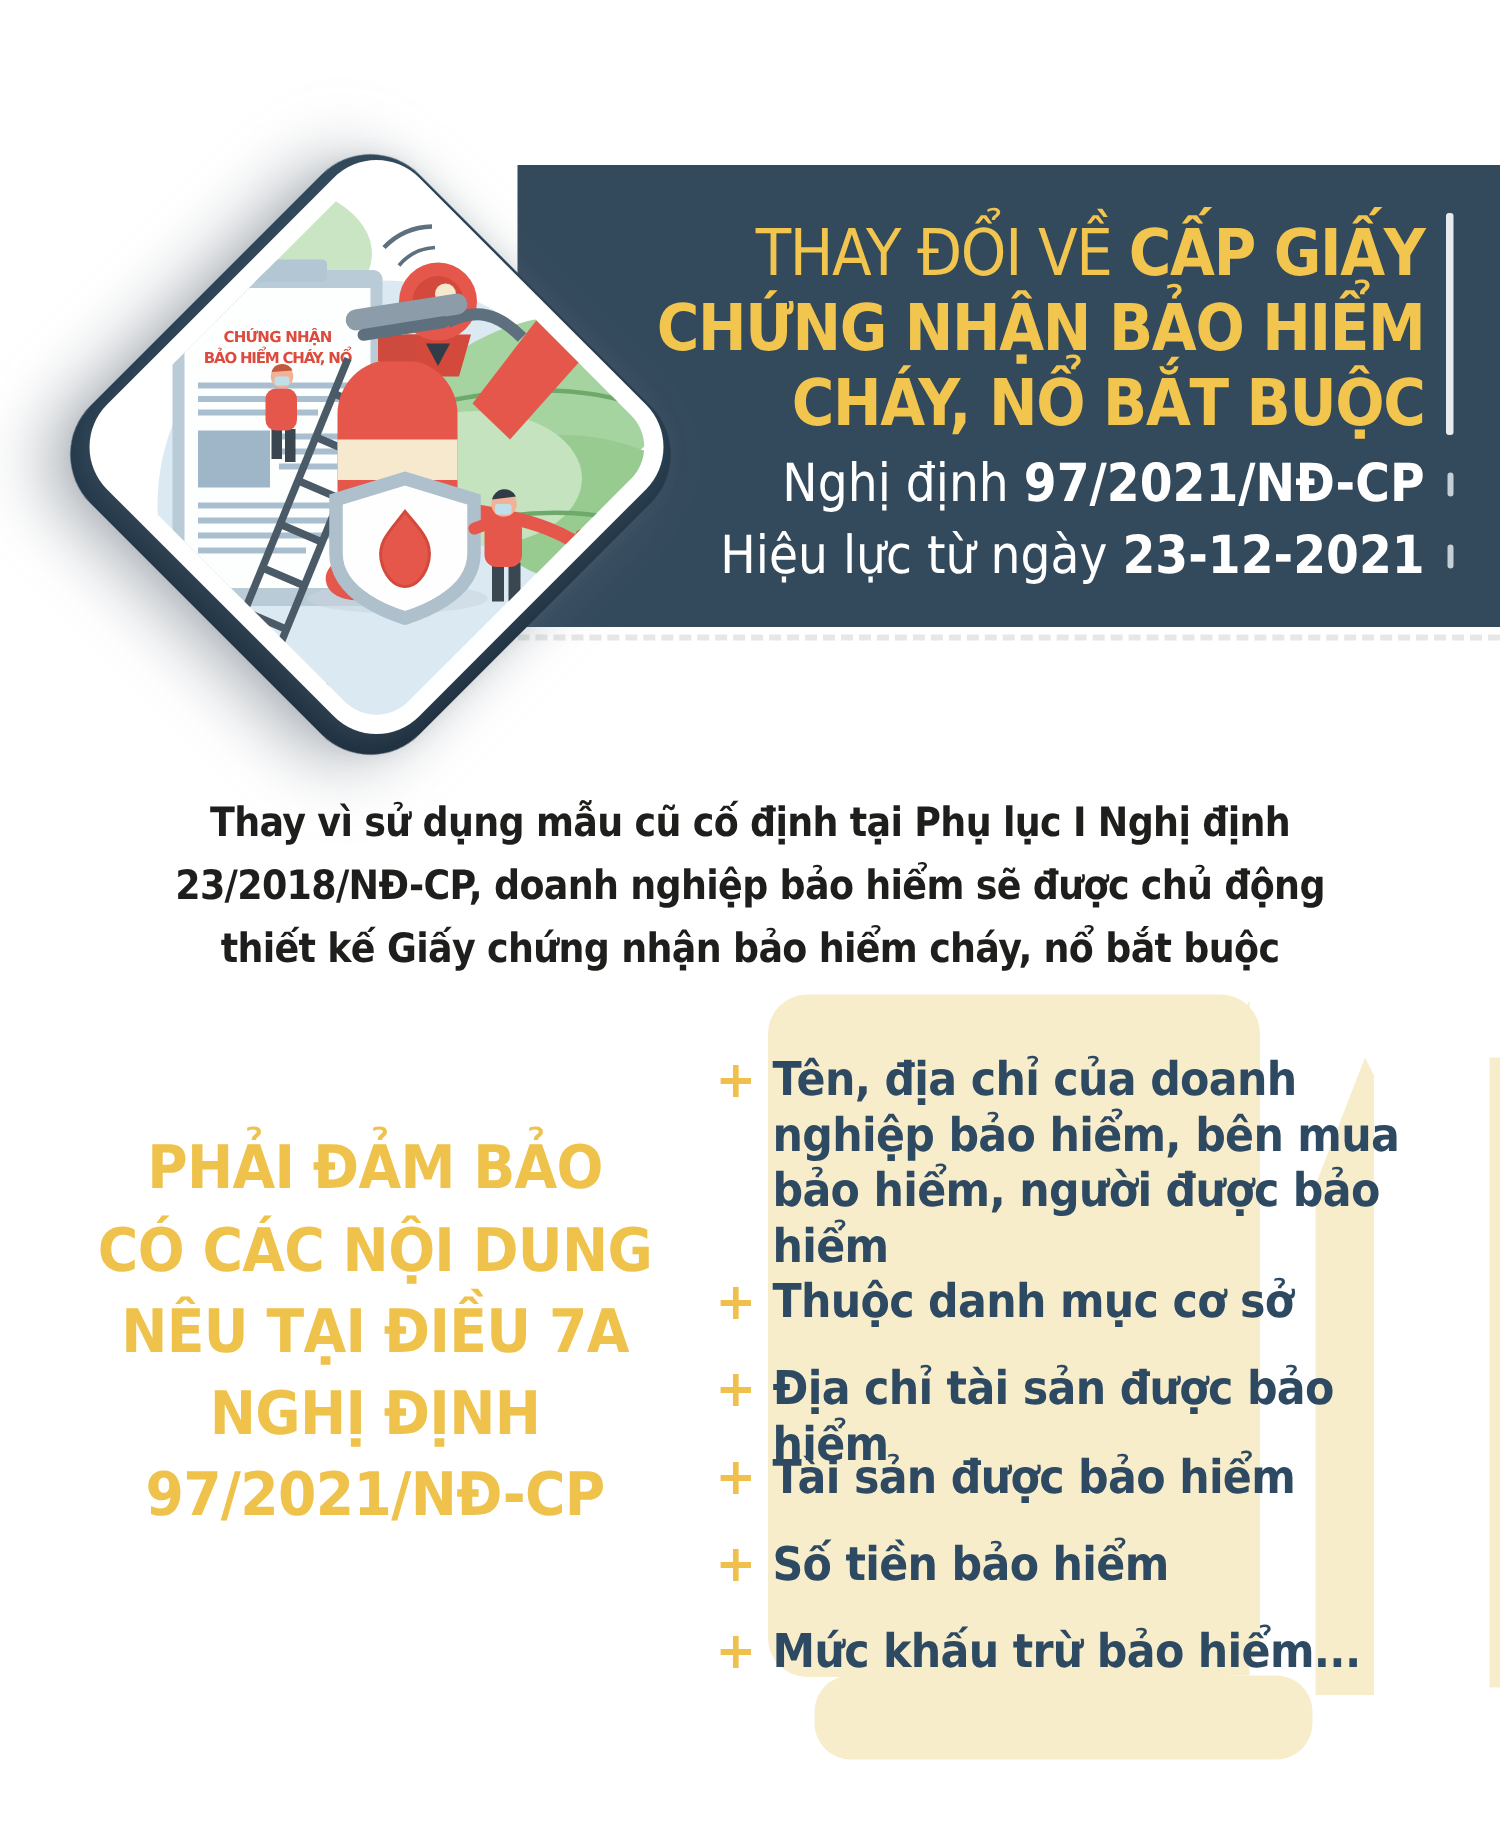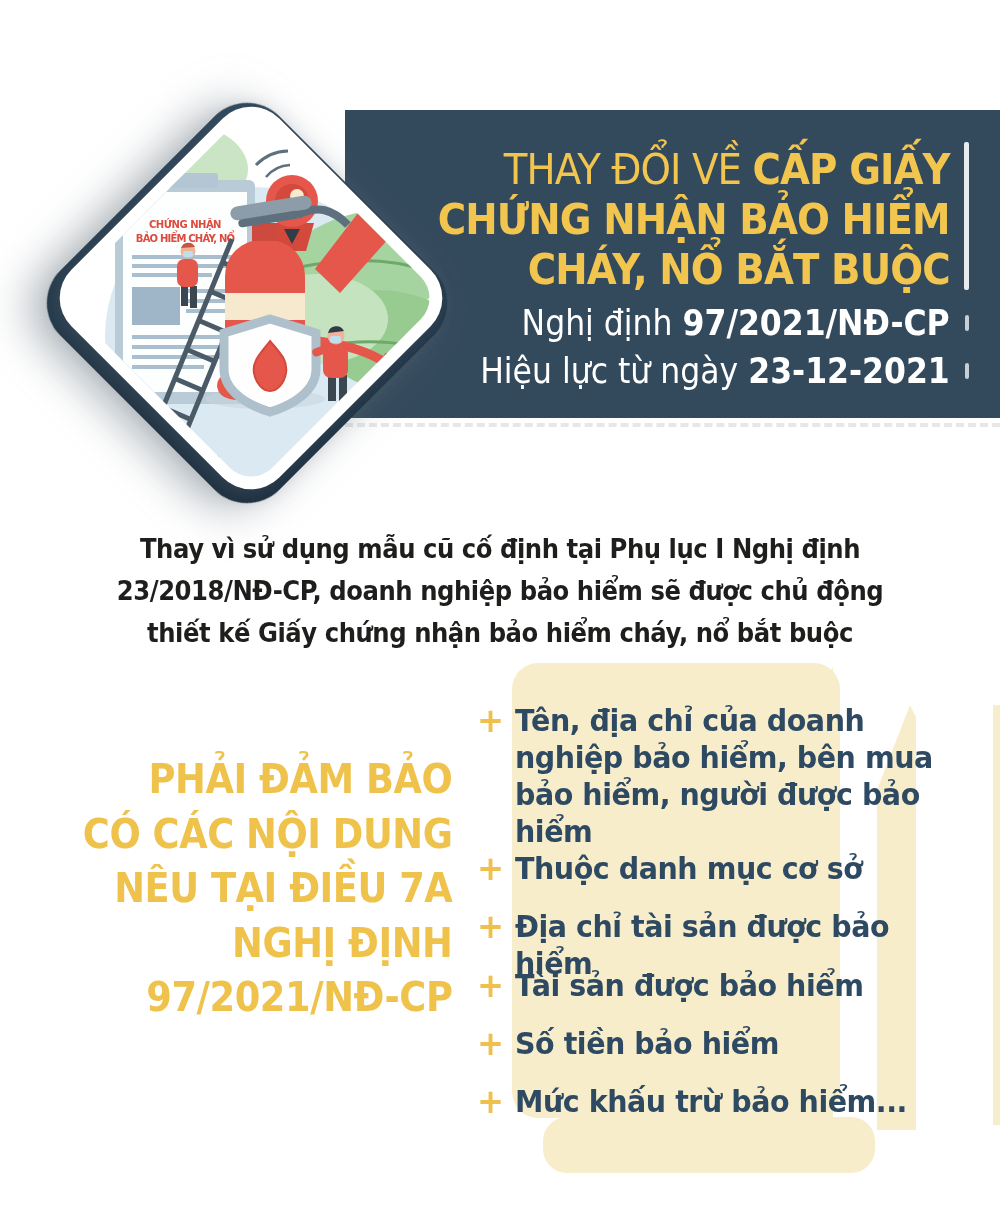--- a/index.html
+++ b/index.html
@@ -62,21 +62,21 @@
   }
   
   .intro{
     position:absolute; left:0; top:528px; width:1000px; text-align:center;
     color:#1e1e1c; font-weight:700; font-size:27px; line-height:42px;
     letter-spacing:-.5px;
   }
   .intro div{white-space:nowrap; transform:scaleX(.90); transform-origin:center;}
   
   .requirement{
-    position:absolute; left:30px; top:752px; width:440px; text-align:right;
+    position:absolute; left:30px; top:752px; width:440px; text-align:center;
     color:#efc24c; font-weight:800; font-size:40px; line-height:54.5px;
     letter-spacing:-.5px;
   }
   .requirement div{white-space:nowrap; transform:scaleX(.92); transform-origin:center;}
   
   .paper-decor{position:absolute; left:500px; top:655px; width:500px; height:525px;}
   
   .list{position:absolute; left:477px; top:0; width:520px; z-index:5;}
   .list-item{
     position:absolute; display:flex; align-items:flex-start;

